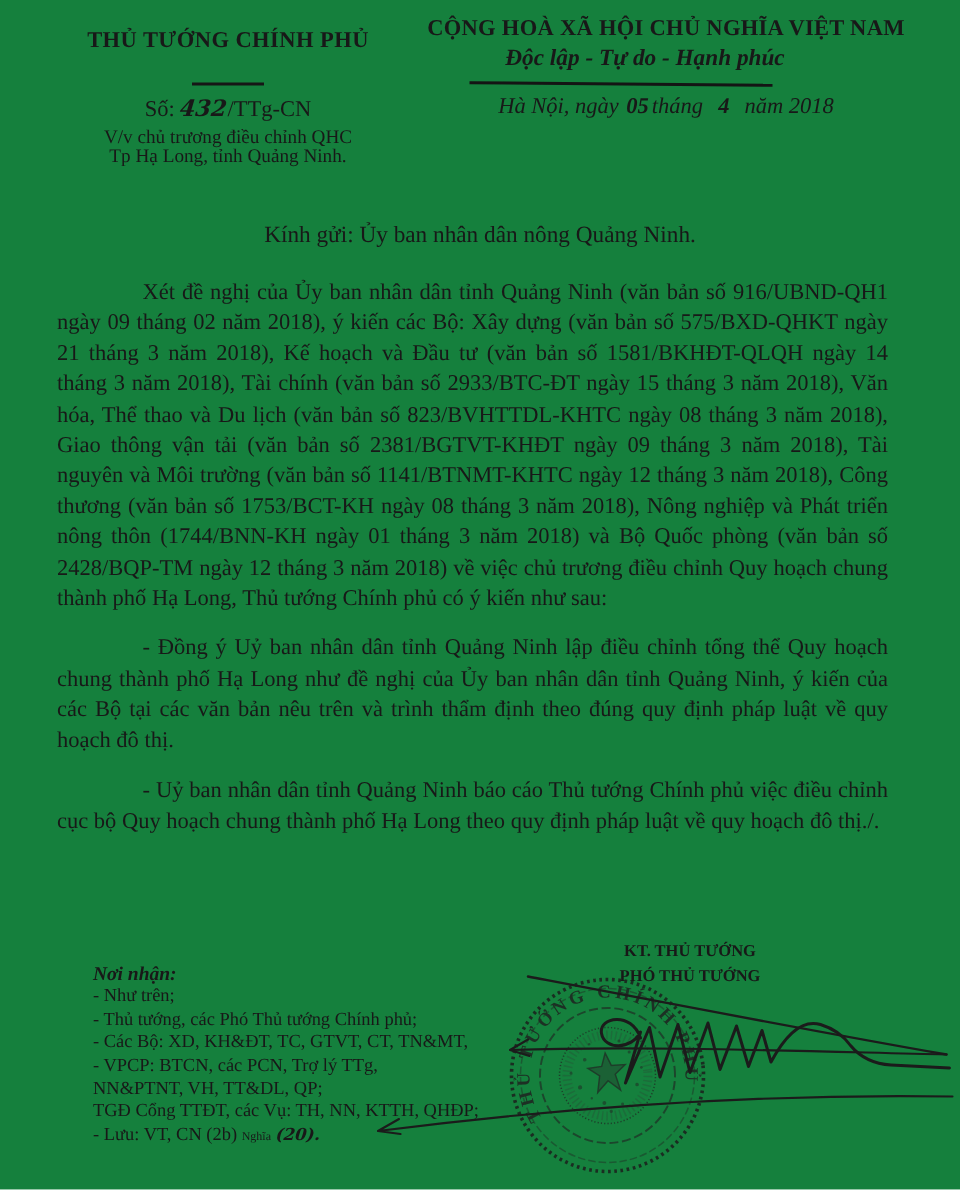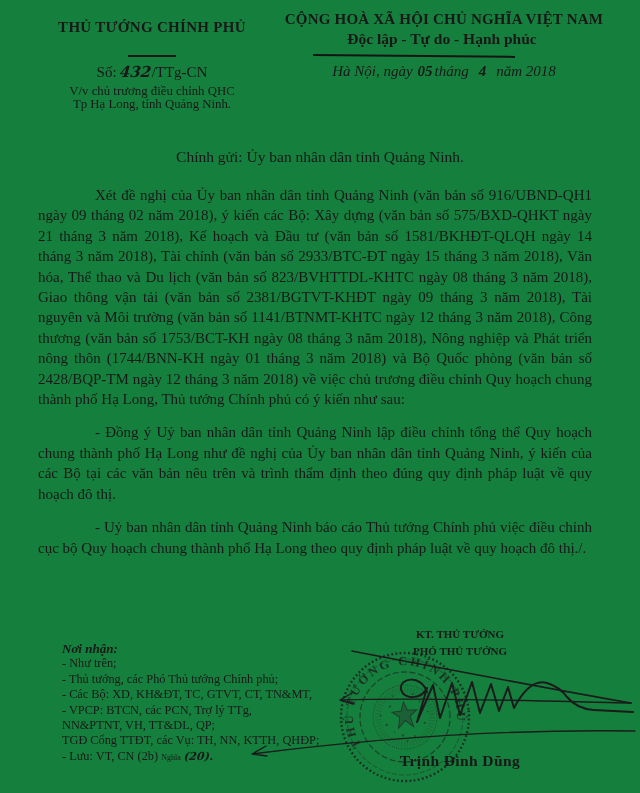--- a/index.html
+++ b/index.html
@@ -10,21 +10,21 @@
   .abs{position:absolute;}
   .ctr{text-align:center;}
 
   #org{left:37px;top:19px;width:230px;font-size:15px;font-weight:bold;letter-spacing:.3px;}
   #left-rule{left:128px;top:55px;width:48px;border-top:2px solid #161616;}
   #so-line{left:37px;top:63px;width:230px;font-size:15px;}
   #subject1{left:27px;top:84px;width:250px;font-size:12.8px;}
   #subject2{left:27px;top:97px;width:250px;font-size:12.8px;}
 
   #national{left:258px;top:11px;width:372px;font-size:15px;font-weight:bold;letter-spacing:.2px;}
-  #motto{left:256px;top:30px;width:372px;font-size:15.5px;font-weight:bold;}
+  #motto{left:244px;top:30px;width:372px;font-size:15.5px;font-weight:bold;font-style:italic;}
   #motto-rule{left:313px;top:55px;width:202px;border-top:2.2px solid #141414;transform:rotate(.5deg);}
   #date-line{left:258px;top:63px;width:372px;font-size:15px;font-style:italic;}
   #date-line .day{margin-left:5px;margin-right:2px;font-weight:600;margin-top:44px;}
   #date-line .month{margin:0 10px;font-weight:600;}
 
   .hand{font-family:"DejaVu Serif",serif;font-style:italic;font-weight:700;display:inline-block;transform:skewX(-6deg);}
 
   #salutation{left:0;top:148px;width:640px;font-size:15.5px;}
 
   #body-text{left:38px;top:185px;width:554px;font-size:15px;line-height:20.4px;text-align:justify;}
@@ -56,33 +56,32 @@
   <div class="abs ctr" id="subject2">Tp Hạ Long, tỉnh Quảng Ninh.</div>
   <div class="abs ctr" id="subject1">V/v chủ trương điều chỉnh QHC</div>
 
   <div class="abs ctr" id="national">CỘNG HOÀ XÃ HỘI CHỦ NGHĨA VIỆT NAM</div>
   <div class="abs ctr" id="motto">Độc lập - Tự do - Hạnh phúc</div>
   <div class="abs" id="motto-rule"></div>
   <div class="abs ctr" id="date-line">
     <span>Hà Nội, ngày</span><span class="day">05</span><span>tháng</span><span class="month">4</span><span>năm 2018</span>
   </div>
 
-  <div class="abs ctr" id="salutation">Chính gửi: Ủy ban nhân dân tỉnh Quảng Ninh.</div>
+  <div class="abs ctr" id="salutation">Kính gửi: Ủy ban nhân dân nông Quảng Ninh.</div>
 
   <div class="abs" id="body-text">
     <p>Xét đề nghị của Ủy ban nhân dân tỉnh Quảng Ninh (văn bản số 916/UBND-QH1 ngày 09 tháng 02 năm 2018), ý kiến các Bộ: Xây dựng (văn bản số 575/BXD-QHKT ngày 21 tháng 3 năm 2018), Kế hoạch và Đầu tư (văn bản số 1581/BKHĐT-QLQH ngày 14 tháng 3 năm 2018), Tài chính (văn bản số 2933/BTC-ĐT ngày 15 tháng 3 năm 2018), Văn hóa, Thể thao và Du lịch (văn bản số 823/BVHTTDL-KHTC ngày 08 tháng 3 năm 2018), Giao thông vận tải (văn bản số 2381/BGTVT-KHĐT ngày 09 tháng 3 năm 2018), Tài nguyên và Môi trường (văn bản số 1141/BTNMT-KHTC ngày 12 tháng 3 năm 2018), Công thương (văn bản số 1753/BCT-KH ngày 08 tháng 3 năm 2018), Nông nghiệp và Phát triển nông thôn (1744/BNN-KH ngày 01 tháng 3 năm 2018) và Bộ Quốc phòng (văn bản số 2428/BQP-TM ngày 12 tháng 3 năm 2018) về việc chủ trương điều chỉnh Quy hoạch chung thành phố Hạ Long, Thủ tướng Chính phủ có ý kiến như sau:</p>
     <p>- Đồng ý Uỷ ban nhân dân tỉnh Quảng Ninh lập điều chỉnh tổng thể Quy hoạch chung thành phố Hạ Long như đề nghị của Ủy ban nhân dân tỉnh Quảng Ninh, ý kiến của các Bộ tại các văn bản nêu trên và trình thẩm định theo đúng quy định pháp luật về quy hoạch đô thị.</p>
     <p>- Uỷ ban nhân dân tỉnh Quảng Ninh báo cáo Thủ tướng Chính phủ việc điều chỉnh cục bộ Quy hoạch chung thành phố Hạ Long theo quy định pháp luật về quy hoạch đô thị./.</p>
   </div>
 
   <div class="abs ctr" id="sig-titles">
     <div>KT. THỦ TƯỚNG</div>
     <div>PHÓ THỦ TƯỚNG</div>
   </div>
-  <div class="abs ctr" id="signer">Trịnh Đình Dũng</div>
 
   <div class="abs" id="recipients">
     <div class="rcpt-label">Nơi nhận:</div>
     <div>- Như trên;</div>
     <div>- Thủ tướng, các Phó Thủ tướng Chính phủ;</div>
     <div>- Các Bộ: XD, KH&amp;ĐT, TC, GTVT, CT, TN&amp;MT,</div>
     <div>- VPCP: BTCN, các PCN, Trợ lý TTg,</div>
     <div>NN&amp;PTNT, VH, TT&amp;DL, QP;</div>
     <div>TGĐ Cổng TTĐT, các Vụ: TH, NN, KTTH, QHĐP;</div>
     <div>

